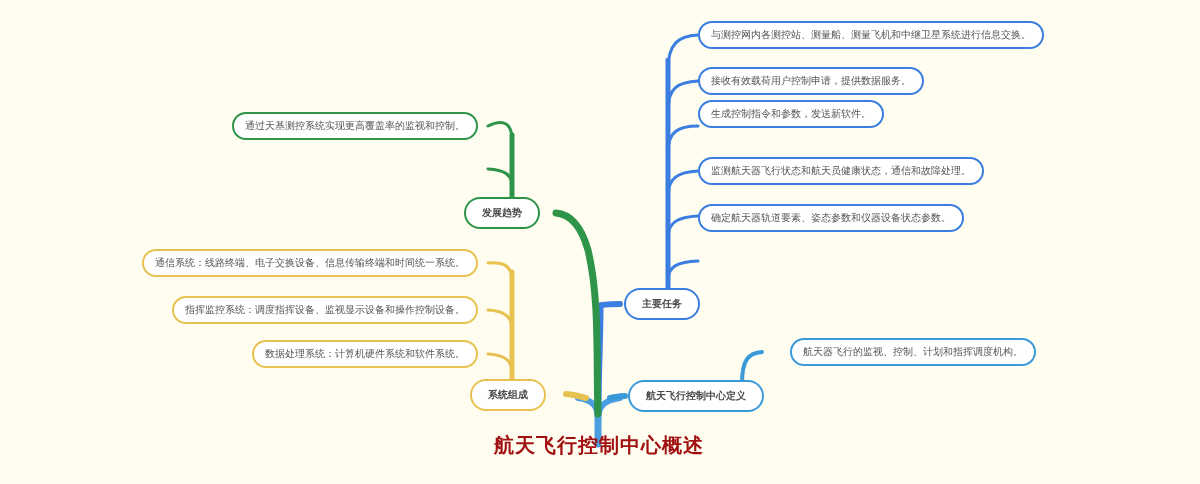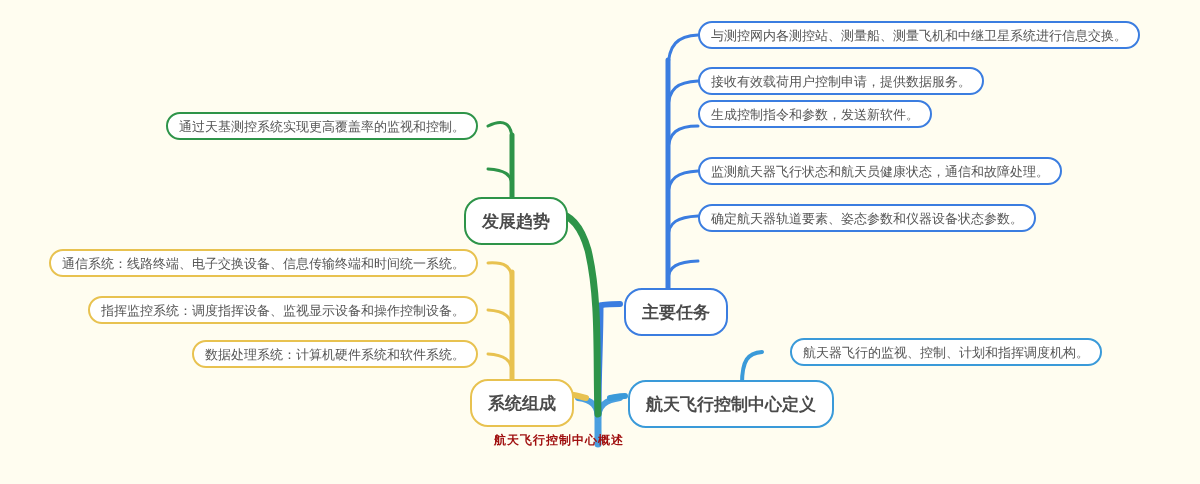--- a/index.html
+++ b/index.html
@@ -12,46 +12,46 @@
   #map{position:relative;width:1200px;height:484px;}
   #wires{position:absolute;left:0;top:0;width:1200px;height:484px;pointer-events:none;}
 
   .node{
     position:absolute;
     box-sizing:border-box;
     background:#ffffff;
     border:2px solid #701a75;
     border-radius:16px;
     color:#555555;
-    font-size:13px;
+    font-size:10px;
     line-height:1;
     white-space:nowrap;
     display:flex;
     align-items:center;
     justify-content:center;
     padding:12px 11px;
     height:28px;
   }
   .branch{
-    font-size:17px;
+    font-size:10px;
     font-weight:bold;
-    height:48px;
+    height:32px;
     border-radius:18px;
     border-width:2px;
     color:#4a4a4a;
     padding:0 16px;
   }
   .c-blue{border-color:#3b7de0;}
   .c-cyan{border-color:#3a9ad9;}
   .c-green{border-color:#2e9449;}
   .c-gold{border-color:#e8c250;}
 
   .root{
     position:absolute;
-    font-size:12px;
+    font-size:20px;
     font-weight:bold;
     color:#a01010;
     white-space:nowrap;
     letter-spacing:1px;
   }
 </style>
 </head>
 <body>
 
 <div id="map">

